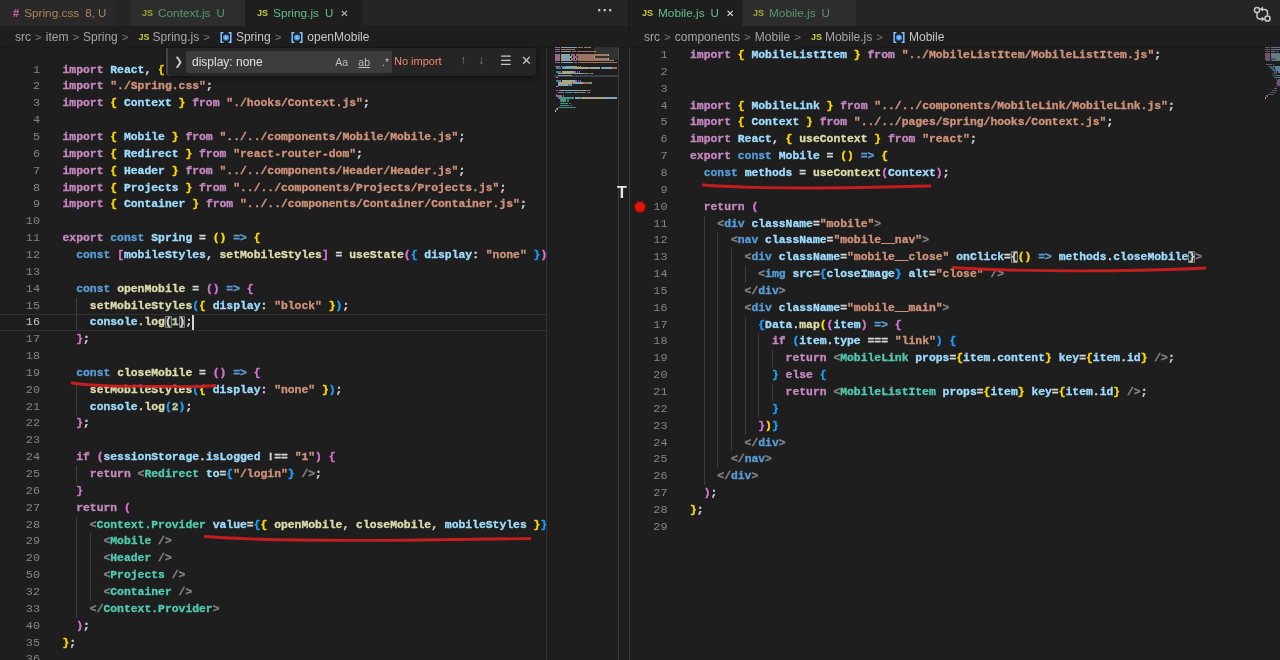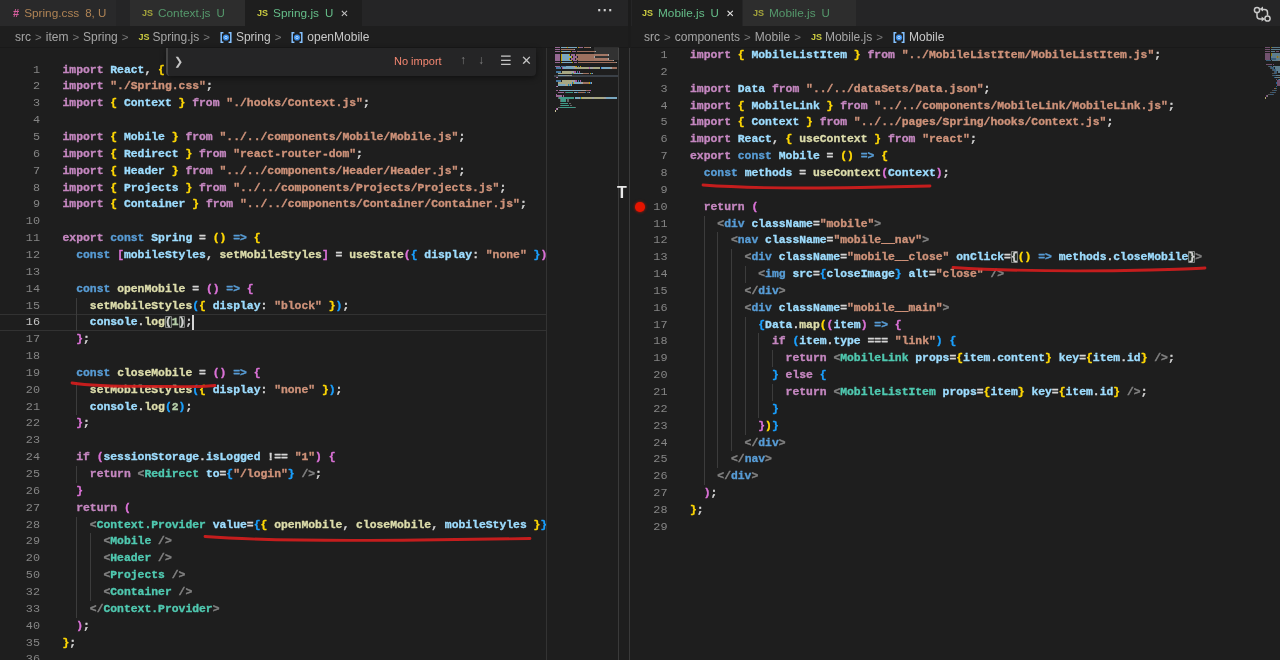--- a/index.html
+++ b/index.html
@@ -441,21 +441,20 @@
 <div style="position:absolute;left:1272.78px;top:93.50px;width:0.92px;height:1.45px;background:#808080;opacity:0.50;z-index:5"></div>
 <div style="position:absolute;left:1266.34px;top:95.36px;width:0.92px;height:1.45px;background:#DA70D6;opacity:0.50;z-index:5"></div>
 <div style="position:absolute;left:1267.26px;top:95.36px;width:0.92px;height:1.45px;background:#D4D4D4;opacity:0.50;z-index:5"></div>
 <div style="position:absolute;left:1264.50px;top:97.22px;width:0.92px;height:1.45px;background:#FFD700;opacity:0.50;z-index:5"></div>
 <div style="position:absolute;left:1265.42px;top:97.22px;width:0.92px;height:1.45px;background:#D4D4D4;opacity:0.50;z-index:5"></div>
 <div class="ed" style="left:632px;top:48px;width:648px;height:612px">
 <div class="num" style="top:-1.00px;left:0;width:35.5px;color:#858585">1</div>
 <div class="cl0" style="left:58.00px;top:-1.00px"><span style="color:#C586C0">import</span><span style="color:#D4D4D4"> </span><span style="color:#FFD700">{</span><span style="color:#9CDCFE"> MobileListItem </span><span style="color:#FFD700">}</span><span style="color:#D4D4D4"> </span><span style="color:#C586C0">from</span><span style="color:#D4D4D4"> </span><span style="color:#CE9178">"../MobileListItem/MobileListItem.js"</span><span style="color:#D4D4D4">;</span></div>
 <div class="num" style="top:15.85px;left:0;width:35.5px;color:#858585">2</div>
 <div class="num" style="top:32.70px;left:0;width:35.5px;color:#858585">3</div>
-<div class="cl0" style="left:58.00px;top:32.70px"><span style="color:#C586C0">import</span><span style="color:#D4D4D4"> </span><span style="color:#9CDCFE">Data</span><span style="color:#D4D4D4"> </span><span style="color:#C586C0">from</span><span style="color:#D4D4D4"> </span><span style="color:#CE9178">"../../dataSets/Data.json"</span><span style="color:#D4D4D4">;</span></div>
 <div class="num" style="top:49.55px;left:0;width:35.5px;color:#858585">4</div>
 <div class="cl0" style="left:58.00px;top:49.55px"><span style="color:#C586C0">import</span><span style="color:#D4D4D4"> </span><span style="color:#FFD700">{</span><span style="color:#9CDCFE"> MobileLink </span><span style="color:#FFD700">}</span><span style="color:#D4D4D4"> </span><span style="color:#C586C0">from</span><span style="color:#D4D4D4"> </span><span style="color:#CE9178">"../../components/MobileLink/MobileLink.js"</span><span style="color:#D4D4D4">;</span></div>
 <div class="num" style="top:66.40px;left:0;width:35.5px;color:#858585">5</div>
 <div class="cl0" style="left:58.00px;top:66.40px"><span style="color:#C586C0">import</span><span style="color:#D4D4D4"> </span><span style="color:#FFD700">{</span><span style="color:#9CDCFE"> Context </span><span style="color:#FFD700">}</span><span style="color:#D4D4D4"> </span><span style="color:#C586C0">from</span><span style="color:#D4D4D4"> </span><span style="color:#CE9178">"../../pages/Spring/hooks/Context.js"</span><span style="color:#D4D4D4">;</span></div>
 <div class="num" style="top:83.25px;left:0;width:35.5px;color:#858585">6</div>
 <div class="cl0" style="left:58.00px;top:83.25px"><span style="color:#C586C0">import</span><span style="color:#D4D4D4"> </span><span style="color:#9CDCFE">React</span><span style="color:#D4D4D4">, </span><span style="color:#FFD700">{</span><span style="color:#DCDCAA"> useContext </span><span style="color:#FFD700">}</span><span style="color:#D4D4D4"> </span><span style="color:#C586C0">from</span><span style="color:#D4D4D4"> </span><span style="color:#CE9178">"react"</span><span style="color:#D4D4D4">;</span></div>
 <div class="num" style="top:100.10px;left:0;width:35.5px;color:#858585">7</div>
 <div class="cl0" style="left:58.00px;top:100.10px"><span style="color:#C586C0">export</span><span style="color:#D4D4D4"> </span><span style="color:#569CD6">const</span><span style="color:#D4D4D4"> </span><span style="color:#9CDCFE">Mobile</span><span style="color:#D4D4D4"> = </span><span style="color:#FFD700">()</span><span style="color:#D4D4D4"> </span><span style="color:#569CD6">=&gt;</span><span style="color:#D4D4D4"> </span><span style="color:#FFD700">{</span></div>
 <div class="num" style="top:116.95px;left:0;width:35.5px;color:#858585">8</div>
 <div class="cl0" style="left:58.00px;top:116.95px">  <span style="color:#569CD6">const</span><span style="color:#D4D4D4"> </span><span style="color:#9CDCFE">methods</span><span style="color:#D4D4D4"> = </span><span style="color:#DCDCAA">useContext</span><span style="color:#DA70D6">(</span><span style="color:#9CDCFE">Context</span><span style="color:#DA70D6">)</span><span style="color:#D4D4D4">;</span></div>
@@ -553,20 +552,23 @@
 <div class="cl0" style="left:58.00px;top:420.25px">    <span style="color:#808080">&lt;/</span><span style="color:#569CD6">div</span><span style="color:#808080">&gt;</span></div>
 <div class="num" style="top:437.10px;left:0;width:35.5px;color:#858585">27</div>
 <div class="cl0" style="left:58.00px;top:437.10px">  <span style="color:#DA70D6">)</span><span style="color:#D4D4D4">;</span></div>
 <div class="num" style="top:453.95px;left:0;width:35.5px;color:#858585">28</div>
 <div class="cl0" style="left:58.00px;top:453.95px"><span style="color:#FFD700">}</span><span style="color:#D4D4D4">;</span></div>
 <div class="num" style="top:470.80px;left:0;width:35.5px;color:#858585">29</div>
 <div style="position:absolute;left:3px;top:154.28px;width:9.5px;height:9.5px;border-radius:50%;background:#e51400;box-shadow:0 0 2.5px 0.5px rgba(229,20,0,.55)"></div>
 </div>
 <div class="findw">
 <span style="position:absolute;left:6px;top:7px;color:#c5c5c5;font-size:11px">❯</span>
+<div class="finp"><span style="color:#e0e0e0">display: none</span>
+<span class="fic" style="right:44px">Aa</span><span class="fic" style="right:22px;text-decoration:underline">ab</span><span class="fic" style="right:3px">.*</span>
+</div>
 <span style="position:absolute;left:226px;top:7px;color:#F48771;font-size:11px">No import</span>
 <span class="fa dim" style="left:292px">↑</span>
 <span class="fa dim" style="left:310px">↓</span>
 <span class="fa" style="left:332px;font-size:13px">☰</span>
 <span class="fa" style="left:353px;font-size:13px">✕</span>
 </div>
 <svg style="position:absolute;left:0;top:0;z-index:50" width="1280" height="660" viewBox="0 0 1280 660">
 <g fill="none" stroke="#cf1d1d" stroke-width="2.8" stroke-linecap="round" opacity="0.95">
 <path d="M72 383 C 100 387.5 140 386 170 386.5 C 190 387 205 386.5 215 385.5"></path>
 <path d="M205 536.5 C 260 540.5 340 541 420 540 C 470 539.5 510 539 530 538.5"></path>

